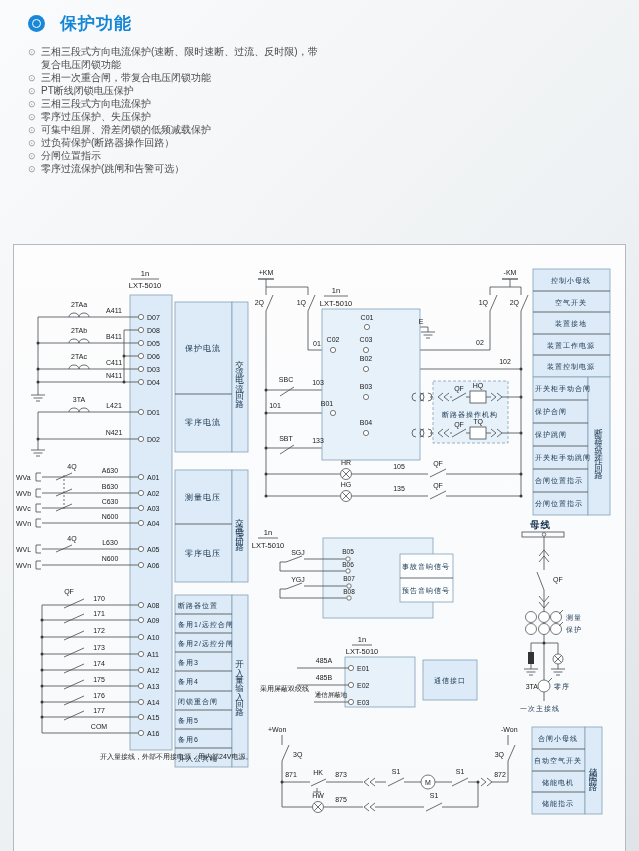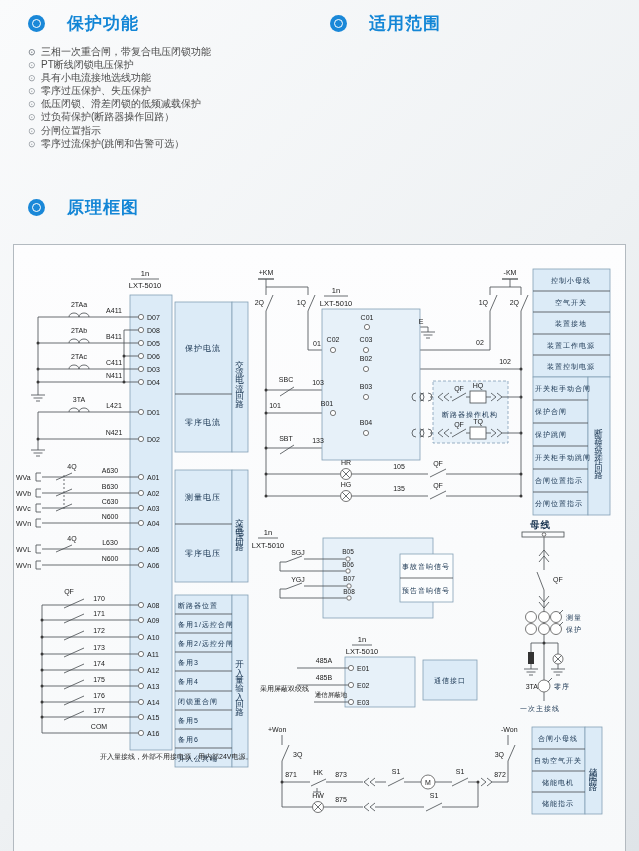--- a/index.html
+++ b/index.html
@@ -1,20 +1,20 @@
 <!DOCTYPE html>
 <html><head>
 <meta charset="utf-8">
 <style>
   html,body{margin:0;padding:0;}
   body{width:639px;height:851px;font-family:"Liberation Sans",sans-serif;
        background:linear-gradient(135deg,#fafbfc 0%,#eef1f3 55%,#dfe4e8 100%);}
   .canvas{position:relative;width:639px;height:851px;overflow:hidden;}
   .sec{position:absolute;}
-  .sec-title{display:flex;align-items:center;gap:22px;}
+  .sec-title{display:flex;align-items:center;gap:15px;}
   .sec-title h2{margin:0;font-size:17px;font-weight:bold;color:#1386d6;letter-spacing:1px;}
   .sicon{width:17px;height:17px;border-radius:50%;background:#1a88d8;display:flex;align-items:center;justify-content:center;flex:0 0 auto;}
   .sicon i{width:7px;height:7px;border:1.6px solid #fff;border-radius:50%;display:block;}
   ul.plist{list-style:none;margin:11px 0 0 0;padding:0;width:292px;}
   ul.plist li{position:relative;padding-left:13px;font-size:10px;line-height:12.6px;color:#4c4c4c;margin:0 0 0.5px 0;}
   ul.plist .blt{position:absolute;left:0;top:0;color:#8d9399;font-size:9px;}
   .scope-body{width:296px;margin:12px 0 0 0;font-size:10.5px;line-height:18px;color:#4b4b4b;text-indent:22px;}
   .dwrap{position:absolute;left:13px;top:244px;width:611px;height:611px;
          border:1px solid #b3bac0;background:linear-gradient(180deg,#fdfdfe,#f7f9fa);}
   .vlabel{position:absolute;display:flex;align-items:center;justify-content:center;
@@ -42,49 +42,35 @@
 <div class="canvas">
 
   <div class="sec" style="left:28px;top:12px;">
     <div class="sec-title">
       <span class="sicon">
           <i></i>
         </span>
       <h2>保护功能</h2>
     </div>
     <ul class="plist">
-      <li><span class="blt">⊙</span></li>
+      <li><span class="blt">⊙</span><span>三相三段式方向电流保护(速断、限时速断、过流、反时限)，带复合电压闭锁功能</span></li>
       <li><span class="blt">⊙</span><span>三相一次重合闸，带复合电压闭锁功能</span></li>
       <li><span class="blt">⊙</span><span>PT断线闭锁电压保护</span></li>
-      <li><span class="blt">⊙</span><span>具有小电流接地选线功能</span></li>
+      <li><span class="blt">⊙</span><span>三相三段式方向电流保护</span></li>
       <li><span class="blt">⊙</span><span>零序过压保护、失压保护</span></li>
-      <li><span class="blt">⊙</span><span>低压闭锁、滑差闭锁的低频减载保护</span></li>
+      <li><span class="blt">⊙</span><span>可集中组屏、滑差闭锁的低频减载保护</span></li>
       <li><span class="blt">⊙</span><span>过负荷保护(断路器操作回路）</span></li>
       <li><span class="blt">⊙</span><span>分闸位置指示</span></li>
       <li><span class="blt">⊙</span><span>零序过流保护(跳闸和告警可选）</span></li>
     </ul>
   </div>
 
   <div class="sec" style="left:330px;top:12px;">
-    <div class="sec-title">
-      <span class="sicon">
-          <i></i>
-        </span>
-      <h2>适用范围</h2>
-    </div>
   </div>
 
-  <div class="sec" style="left:28px;top:196px;">
-    <div class="sec-title">
-      <span class="sicon">
-          <i></i>
-        </span>
-      <h2>原理框图</h2>
-    </div>
-  </div>
 
   <div class="dwrap">
     <svg width="611" height="611" viewBox="0 0 611 611">
 
       <g>
         <rect class="bx" x="116" y="50" width="42" height="455"></rect>
         <text class="am" x="131" y="31">1n</text>
         <line class="ln" x1="117" y1="34" x2="145" y2="34"></line>
         <text class="am" x="131" y="43">LXT-5010</text>
       </g>

